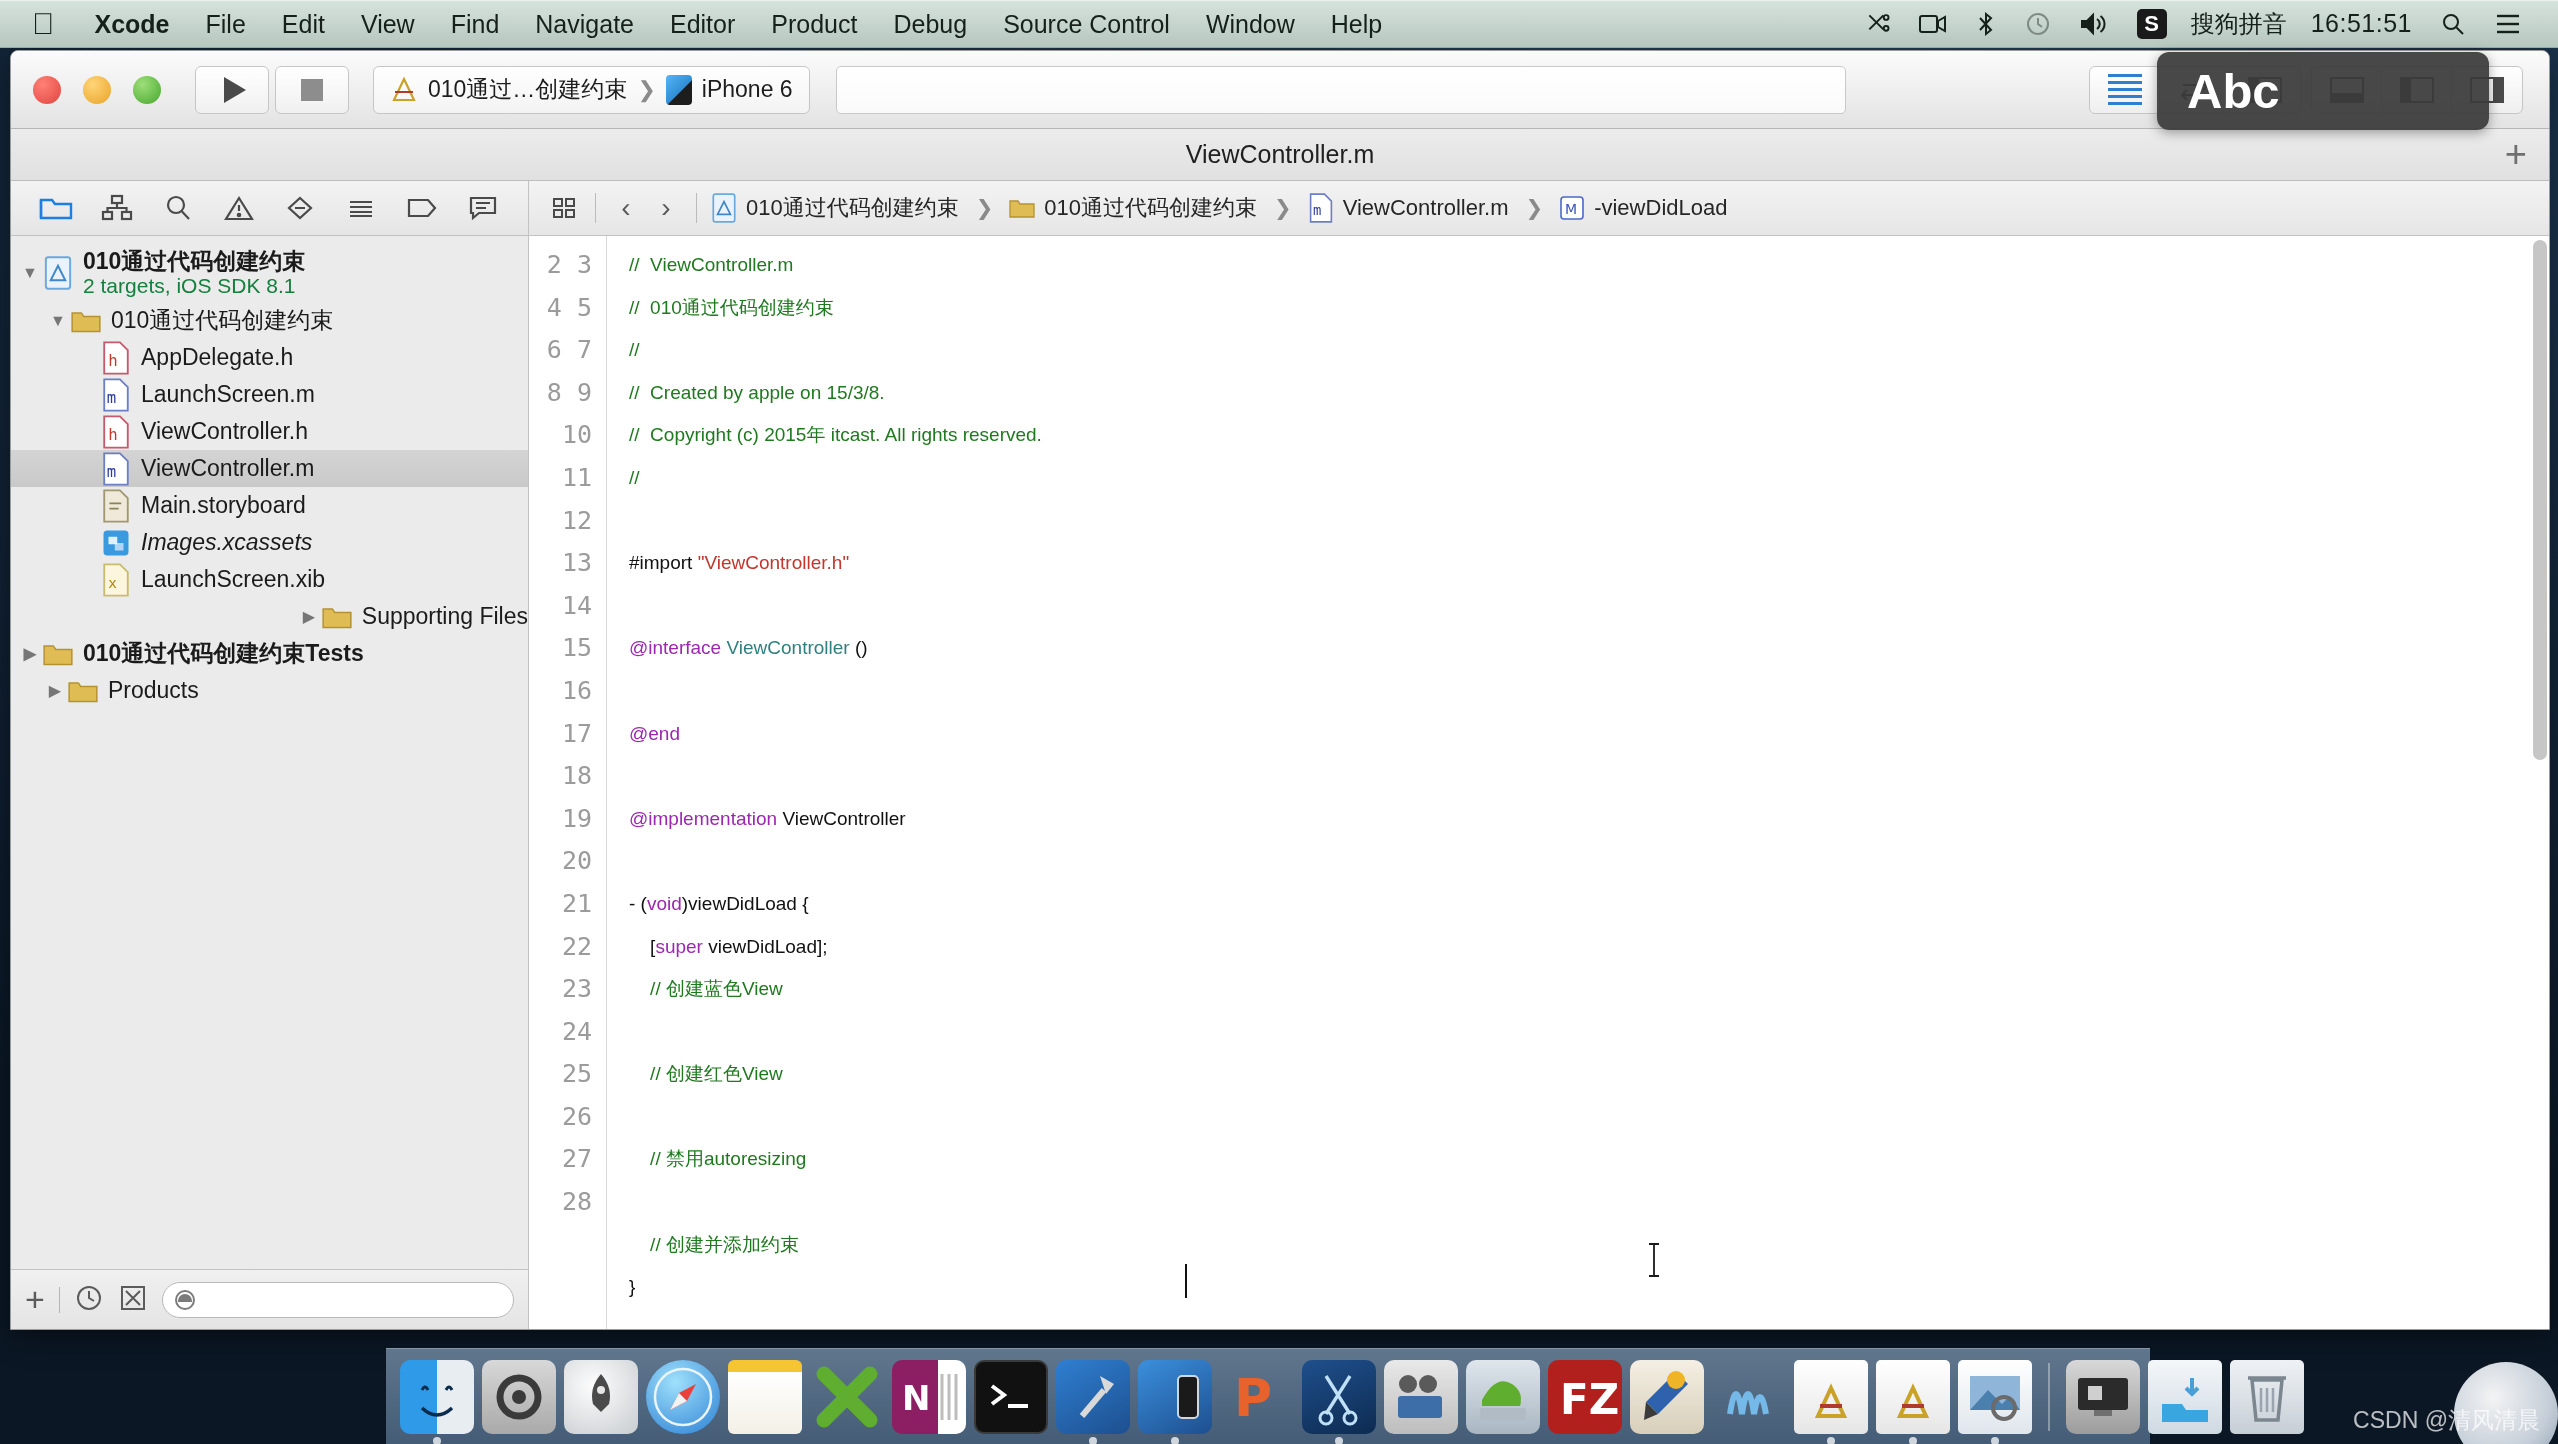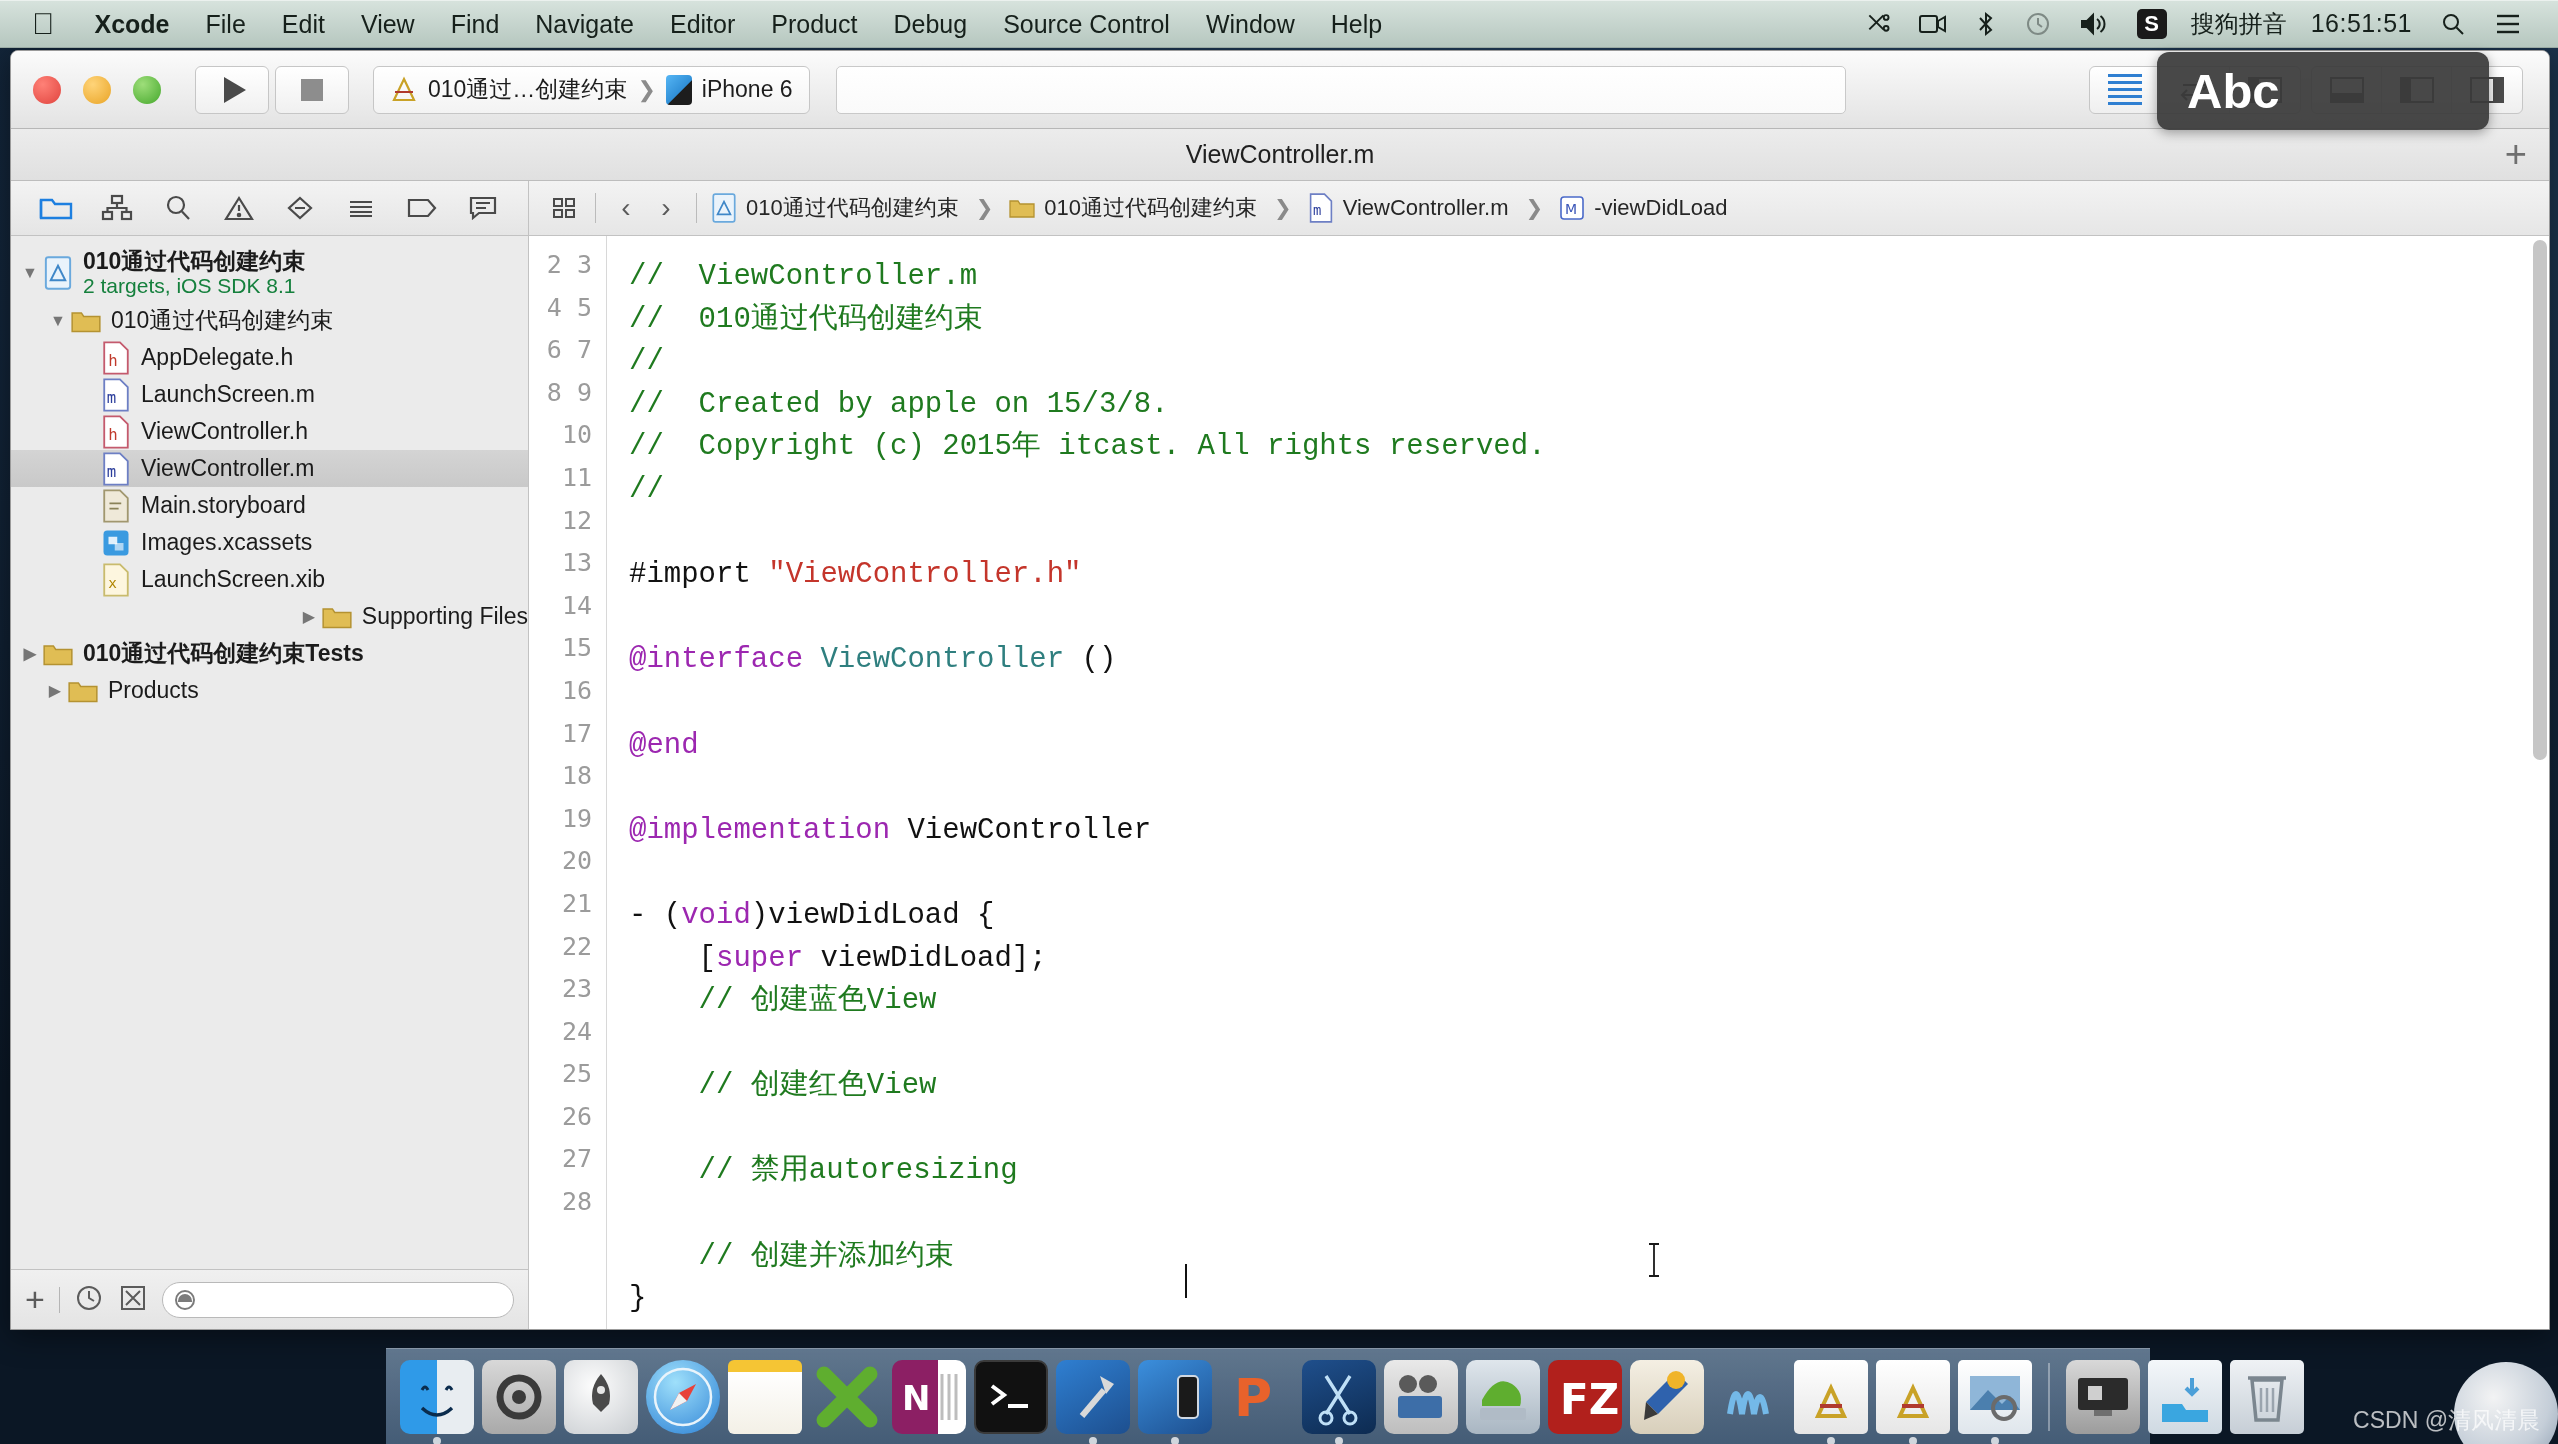--- a/index.html
+++ b/index.html
@@ -186,23 +186,23 @@
 
   #codewrap{ flex:1; display:flex; overflow:hidden; position:relative;}
   #gutter{
     width:78px; background:#fff; border-right:1px solid #d8d8d8;
     text-align:right; padding-right:14px; padding-top:8px;
     color:#9b9b9b; font-size:25px; line-height:42.6px;
     font-family:"DejaVu Sans Mono", monospace;
     flex:none;
   }
   #code{
-    flex:1; padding-top:20px; padding-left:22px;
-    font-family:Liberation Mono, monospace;
-    font-size:29px; line-height:42.6px;
+    flex:1; padding-top:8px; padding-left:22px;
+    font-family:Liberation Sans, sans-serif;
+    font-size:19px; line-height:42.6px;
     color:#111; white-space:pre; overflow:hidden;
     position:relative;
   }
   .cm{ color:#1f7a1f; }      
   .kw{ color:#9c27b0; }      
   .str{ color:#c4352b; }     
   .cls{ color:#2f7f7f; }     
   .pl{ color:#111; }
   #caret{
     position:absolute; width:2px; height:34px; background:#111;
@@ -505,21 +505,21 @@
         </div>
 
         <div class="row" style="padding-left:90px;">
           <svg class="ficon" viewBox="0 0 22 26">
             <path d="M2 1 H14 L20 7 V25 H2 Z" fill="#efe9d9" stroke="#a1976f" stroke-width="1.4"></path>
             <path d="M6 11 H15 M6 15 H13" stroke="#8a8258" stroke-width="1.4"></path>
           </svg>
           <span class="lbl">Main.storyboard</span>
         </div>
 
-        <div class="row" style="padding-left:90px;">
+        <div class="row" style="padding-left:90px;font-style:italic;">
           <svg class="ficon" viewBox="0 0 24 24">
             <rect x="2" y="2" width="20" height="20" rx="3" fill="#3a9ae0"></rect>
             <rect x="6" y="7" width="7" height="6" fill="#fff" opacity=".85"></rect>
             <rect x="11" y="12" width="7" height="6" fill="#fff" opacity=".6"></rect>
           </svg>
           <span class="lbl">Images.xcassets</span>
         </div>
 
         <div class="row" style="padding-left:90px;">
           <svg class="ficon" viewBox="0 0 22 26">

